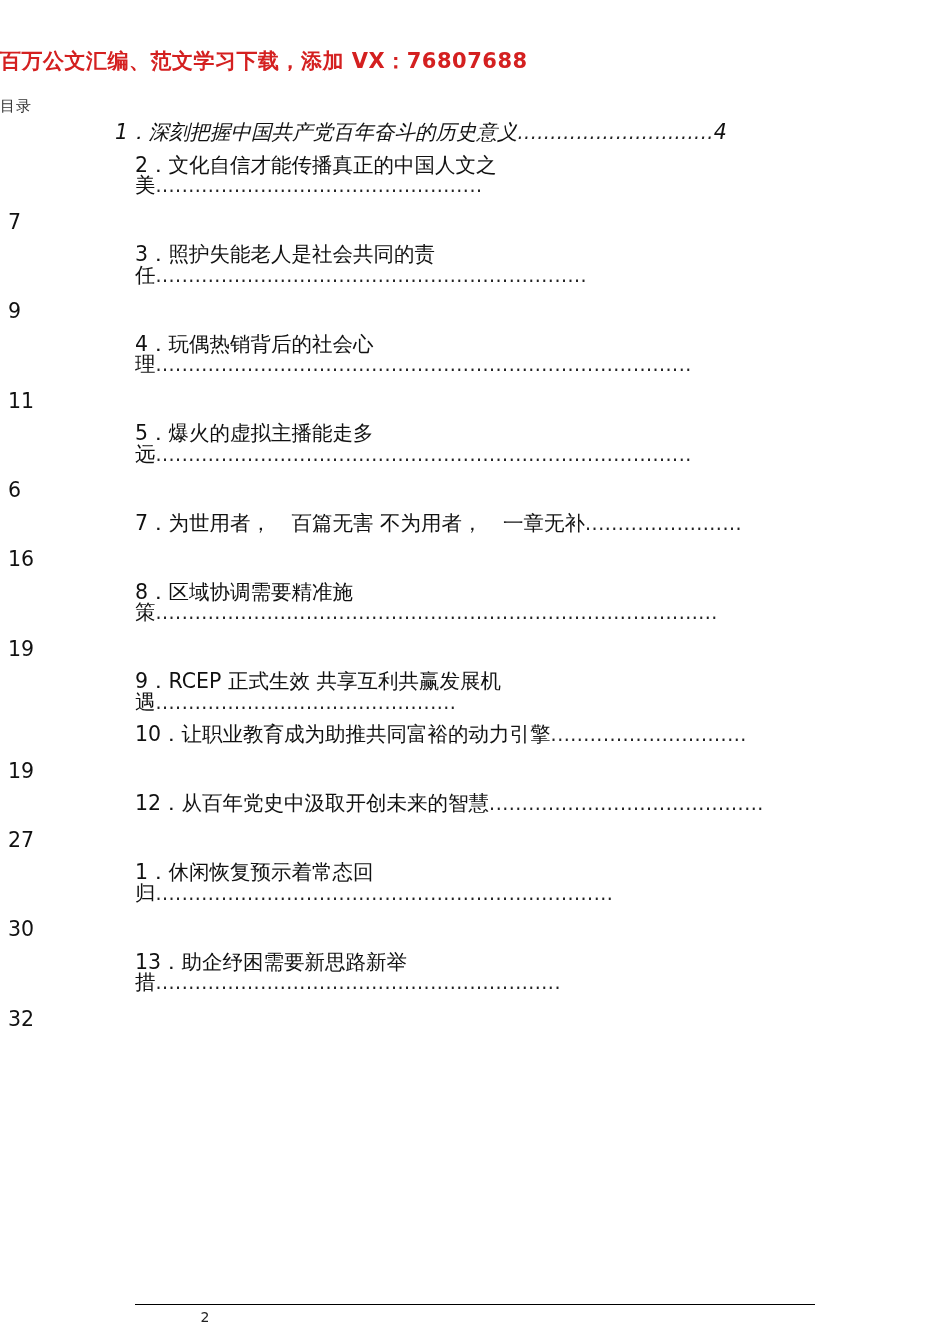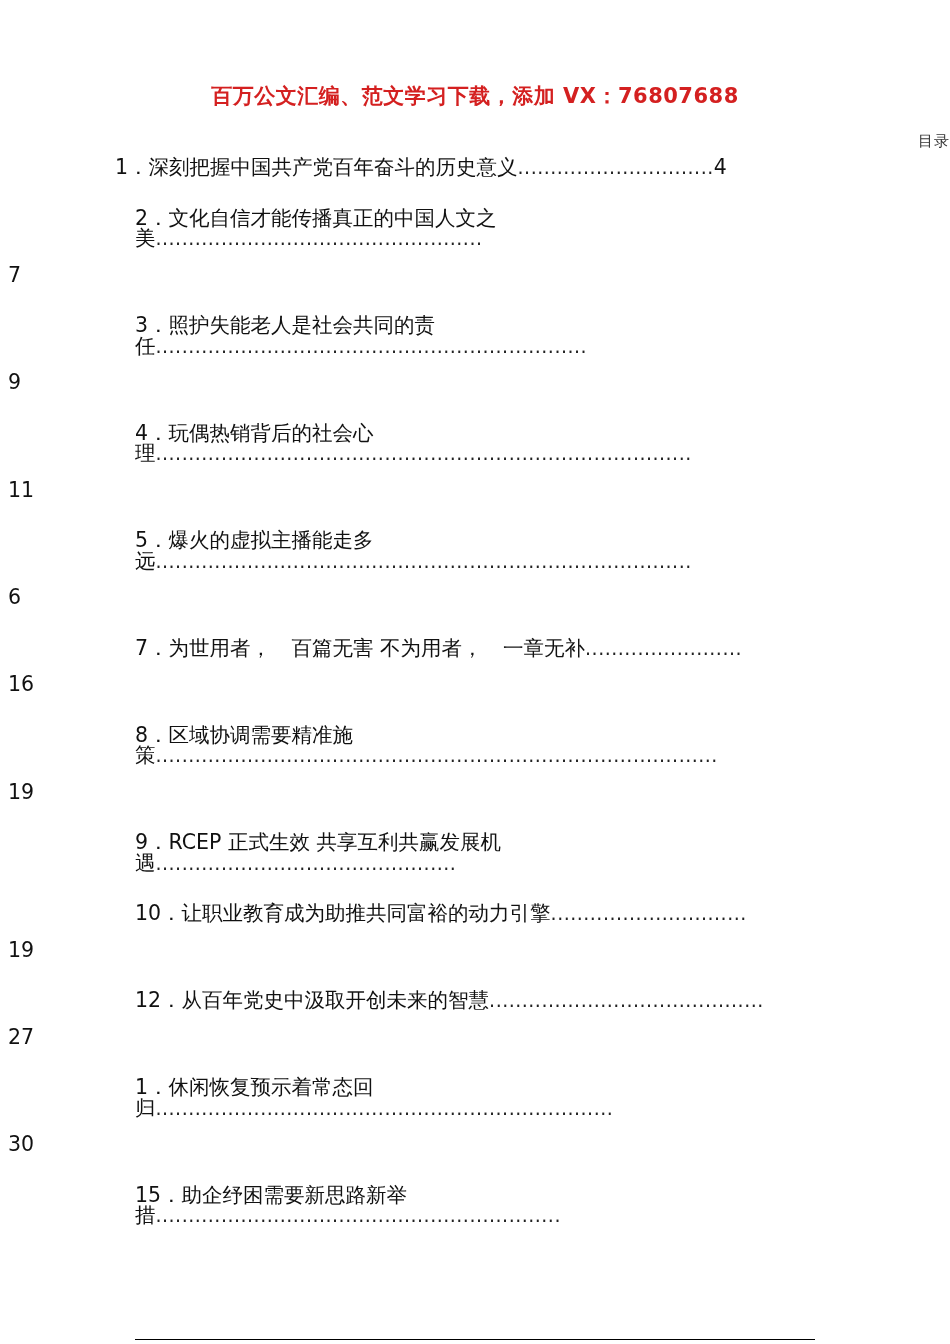--- a/index.html
+++ b/index.html
@@ -16,57 +16,57 @@
     overflow: hidden;
   }
   .page {
     width: 950px;
     height: 1344px;
     box-sizing: border-box;
     padding: 0;
     position: relative;
   }
   .banner {
-    text-align: center;
     color: #d42020;
     font-size: 21px;
     font-weight: bold;
     letter-spacing: 0.5px;
-    margin-top: 82px;
+    margin-top: 47px;
     font-family: "DejaVu Sans", "Liberation Sans", sans-serif;
   }
   .toc-title {
-    text-align: right;
+    text-align: left;
     font-size: 15px;
     color: #333333;
     margin-top: 22px;
     letter-spacing: 1px;
   }
   .toc {
     margin-top: 6px;
     padding: 0 135px 0 135px;
   }
   .toc-entry {
     font-size: 20.5px;
     line-height: 1.0;
-    margin-top: 30px;
+    margin-top: 12px;
     color: #111111;
     word-break: break-all;
   }
   .toc-entry .num {
     white-space: pre;
   }
   .toc-entry .dots {
     letter-spacing: 0.5px;
     font-size: 19px;
     color: #222;
   }
   .toc-entry.first {
     margin-left: -20px;
     margin-top: 4px;
+    font-style: italic;
   }
   .pg {
     display: block;
     margin-top: 16px;
     margin-left: -135px;
     padding-left: 8px;
     font-size: 20.5px;
   }
   .pg-inline {
     font-size: 20.5px;
@@ -103,21 +103,21 @@
       <div class="toc-entry"><span class="num">2．</span><span class="txt">文化自信才能传播真正的中国人文之美</span><span class="dots">..................................................</span><span class="pg">7</span></div>
       <div class="toc-entry"><span class="num">3．</span><span class="txt">照护失能老人是社会共同的责任</span><span class="dots">..................................................................</span><span class="pg">9</span></div>
       <div class="toc-entry"><span class="num">4．</span><span class="txt">玩偶热销背后的社会心理</span><span class="dots">..................................................................................</span><span class="pg">11</span></div>
       <div class="toc-entry"><span class="num">5．</span><span class="txt">爆火的虚拟主播能走多远</span><span class="dots">..................................................................................</span><span class="pg">6</span></div>
       <div class="toc-entry"><span class="num">7．</span><span class="txt">为世用者，　百篇无害 不为用者，　一章无补</span><span class="dots">........................</span><span class="pg">16</span></div>
       <div class="toc-entry"><span class="num">8．</span><span class="txt">区域协调需要精准施策</span><span class="dots">......................................................................................</span><span class="pg">19</span></div>
       <div class="toc-entry"><span class="num">9．</span><span class="txt">RCEP 正式生效 共享互利共赢发展机遇</span><span class="dots">..............................................</span></div>
       <div class="toc-entry"><span class="num">10．</span><span class="txt">让职业教育成为助推共同富裕的动力引擎</span><span class="dots">..............................</span><span class="pg">19</span></div>
       <div class="toc-entry"><span class="num">12．</span><span class="txt">从百年党史中汲取开创未来的智慧</span><span class="dots">..........................................</span><span class="pg">27</span></div>
       <div class="toc-entry"><span class="num">1．</span><span class="txt">休闲恢复预示着常态回归</span><span class="dots">......................................................................</span><span class="pg">30</span></div>
-      <div class="toc-entry"><span class="num">15．</span><span class="txt">助企纾困需要新思路新举措</span><span class="dots">..............................................................</span></div>
+      <div class="toc-entry"><span class="num">13．</span><span class="txt">助企纾困需要新思路新举措</span><span class="dots">..............................................................</span><span class="pg">32</span></div>
     </div>
 
   <div class="footer">
     <div class="footer-rule"></div>
     <div class="footer-num">2</div>
   </div>
 
 </div>
 
 </body></html>

